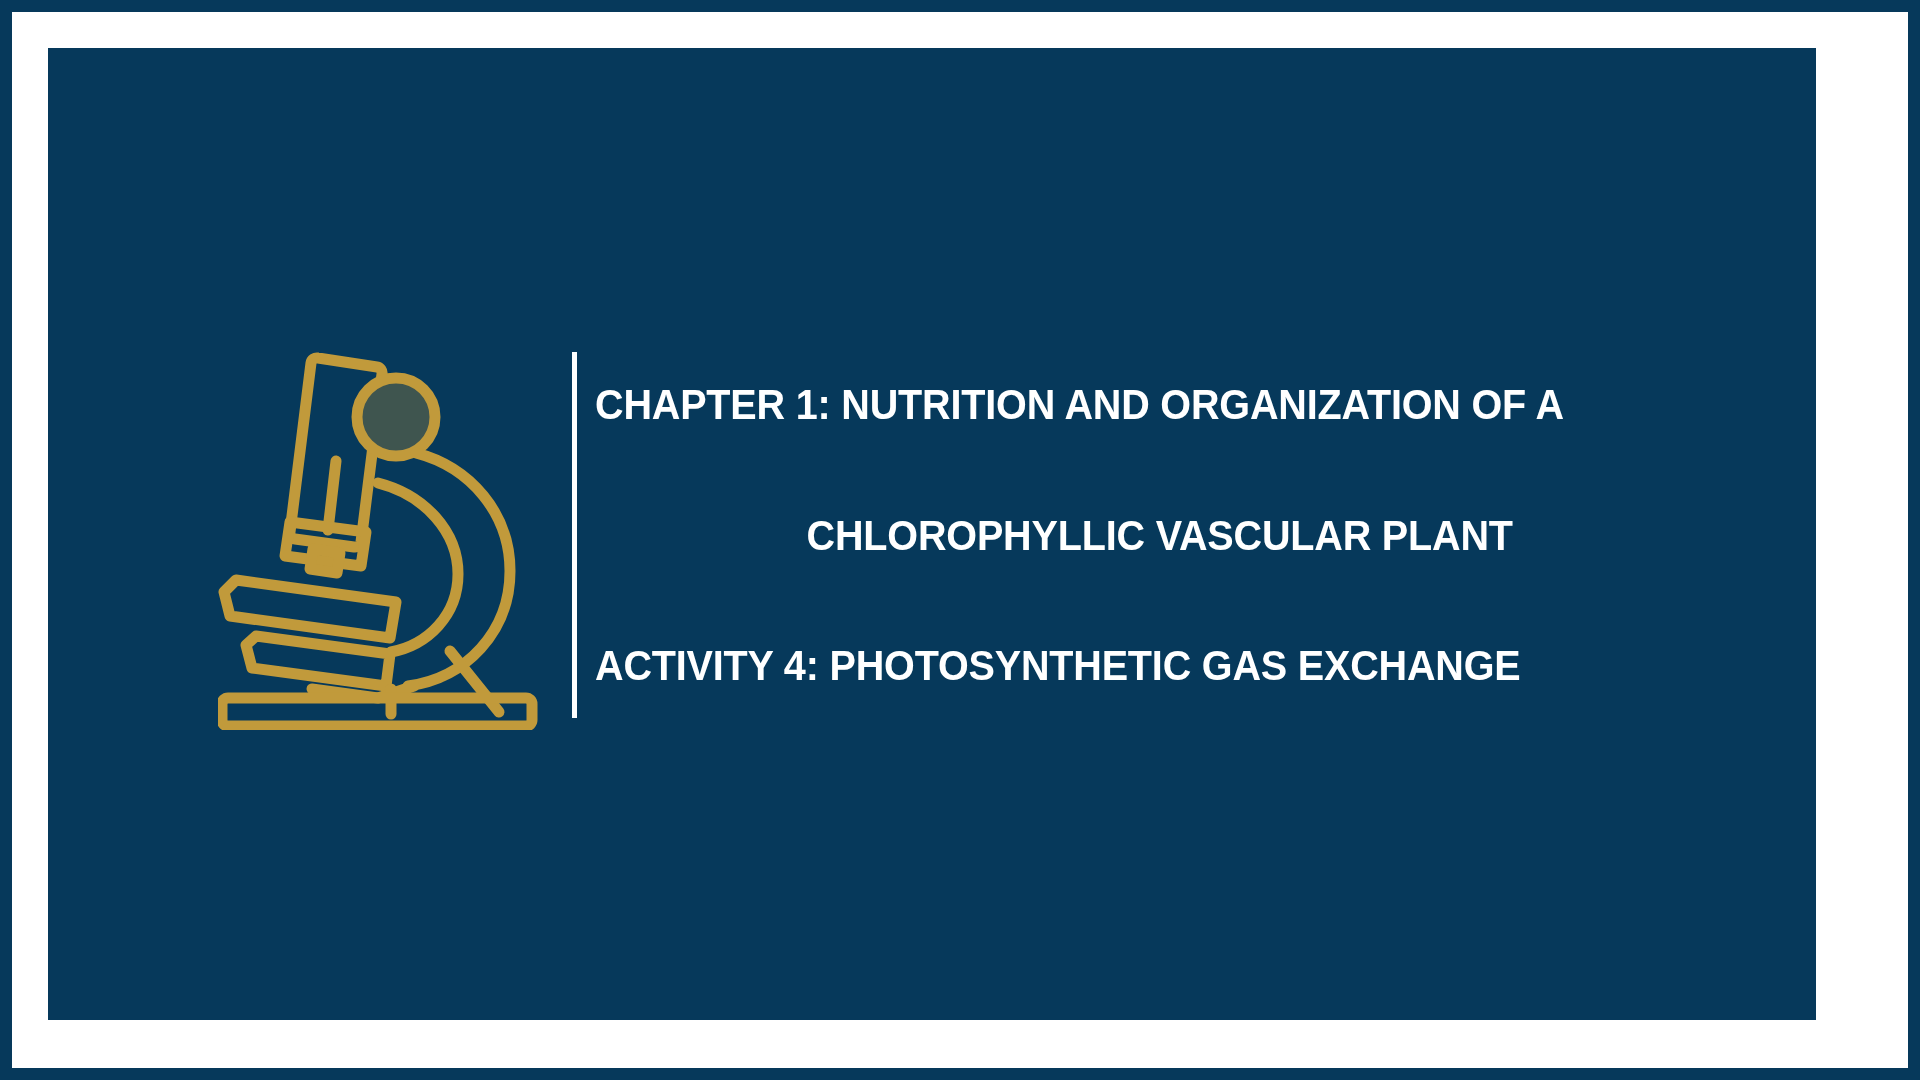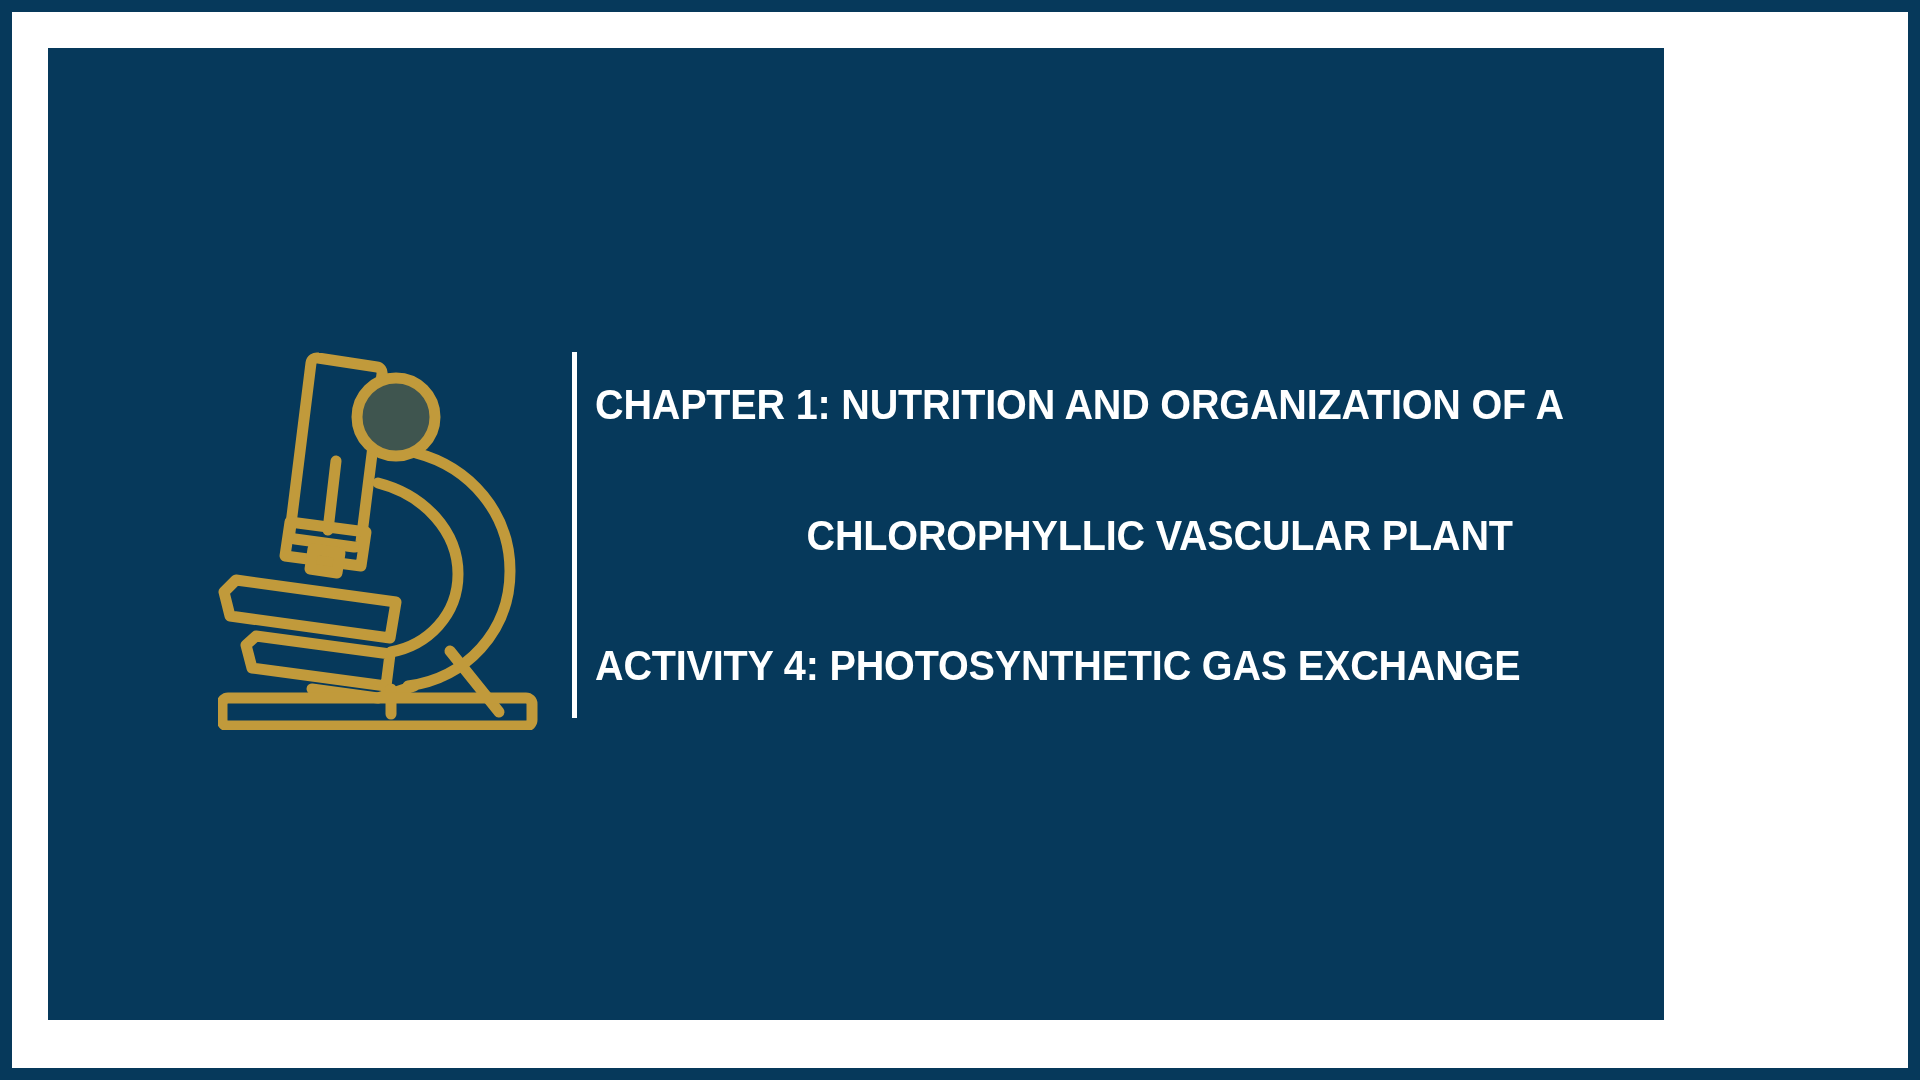--- a/index.html
+++ b/index.html
@@ -31,21 +31,21 @@
     right: 0;
     bottom: 0;
     background: #ffffff;
   }
 
   
   #content-panel {
     position: absolute;
     left: 36px;
     top: 36px;
-    width: 1616px;
+    width: 1768px;
     height: 972px;
     background: #06395B;
     overflow: hidden;
   }
 
   
   #title-block {
     position: absolute;
     left: 170px;
     top: 292px;

